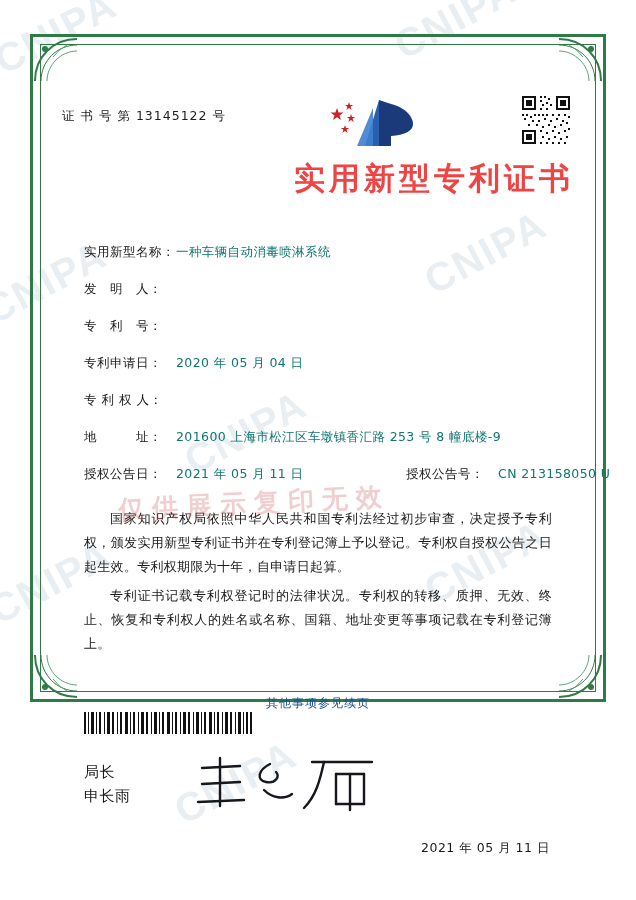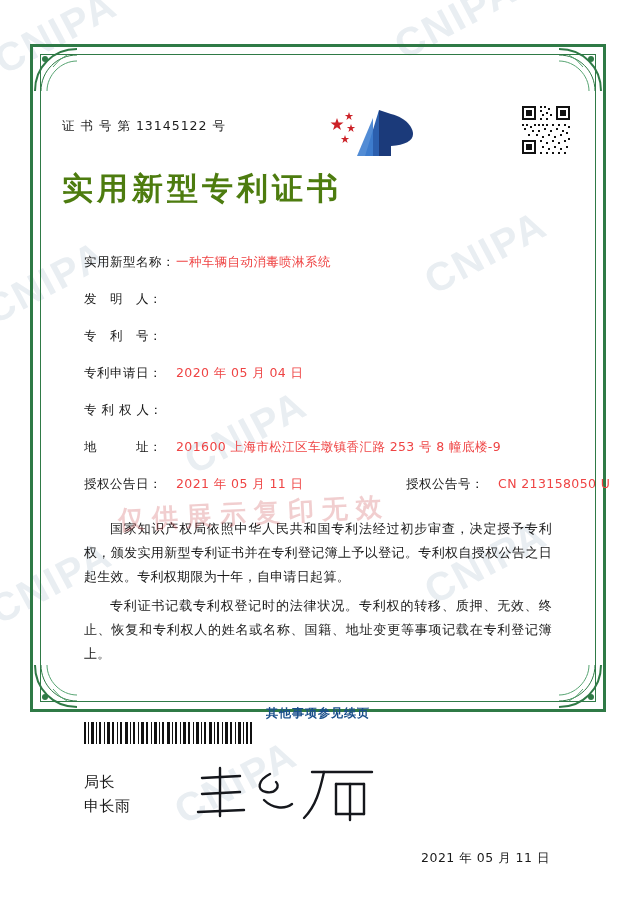--- a/index.html
+++ b/index.html
@@ -30,21 +30,21 @@
     font-size: 40px;
     letter-spacing: 2px;
     transform: rotate(-28deg);
     white-space: nowrap;
     user-select: none;
   }
 
   
   .page {
     position: absolute;
-    left: 0; top: 16px;
+    left: 0; top: 6px;
     width: 636px;
     height: 728px;
     z-index: 2;
   }
 
   .border-outer {
     position: absolute;
     left: 30px; top: 28px;
     right: 30px; bottom: 32px;
     border: 3px solid #2f7a46;
@@ -96,27 +96,27 @@
     justify-content: center;
   }
   .qr {
     width: 52px; height: 52px;
     margin-top: 28px;
     margin-right: 2px;
   }
   .qr svg { display:block; }
 
   .title {
-    text-align: left;
+    text-align: right;
     font-family: "DejaVu Serif", "Liberation Serif", serif;
     font-weight: bold;
     font-size: 31px;
     letter-spacing: 4px;
     margin-top: 14px;
-    color: #4d7c0f;
+    color: #ef4444;
   }
 
   .fields {
     margin-top: 44px;
     font-size: 12.5px;
     line-height: 1.2;
   }
   .field {
     display: flex;
     align-items: flex-start;
@@ -124,21 +124,21 @@
     padding-left: 22px;
   }
   .f-label {
     width: 92px;
     flex: 0 0 92px;
     color: #1a1a1a;
     letter-spacing: 0.5px;
   }
   .f-value {
     flex: 1;
-    color: #ef4444;
+    color: #0f766e;
     letter-spacing: 0.4px;
   }
   .field.two-col .f-value { flex: 0 0 auto; width: 230px; }
   .field.two-col .f-label2 {
     width: 92px;
     flex: 0 0 92px;
     letter-spacing: 0.5px;
   }
 
   .para {
@@ -197,21 +197,20 @@
 
   .footer-note {
     position: absolute;
     left: 0; right: 0;
     bottom: 22px;
     text-align: center;
     font-size: 12px;
     letter-spacing: 1px;
     color: #1a4f8a;
     z-index: 5;
-    font-weight: bold;
   }
 
   
   .stamp-text {
     position: absolute;
     left: 118px;
     top: 480px;
     font-size: 26px;
     font-weight: bold;
     color: rgba(190, 30, 35, 0.22);

